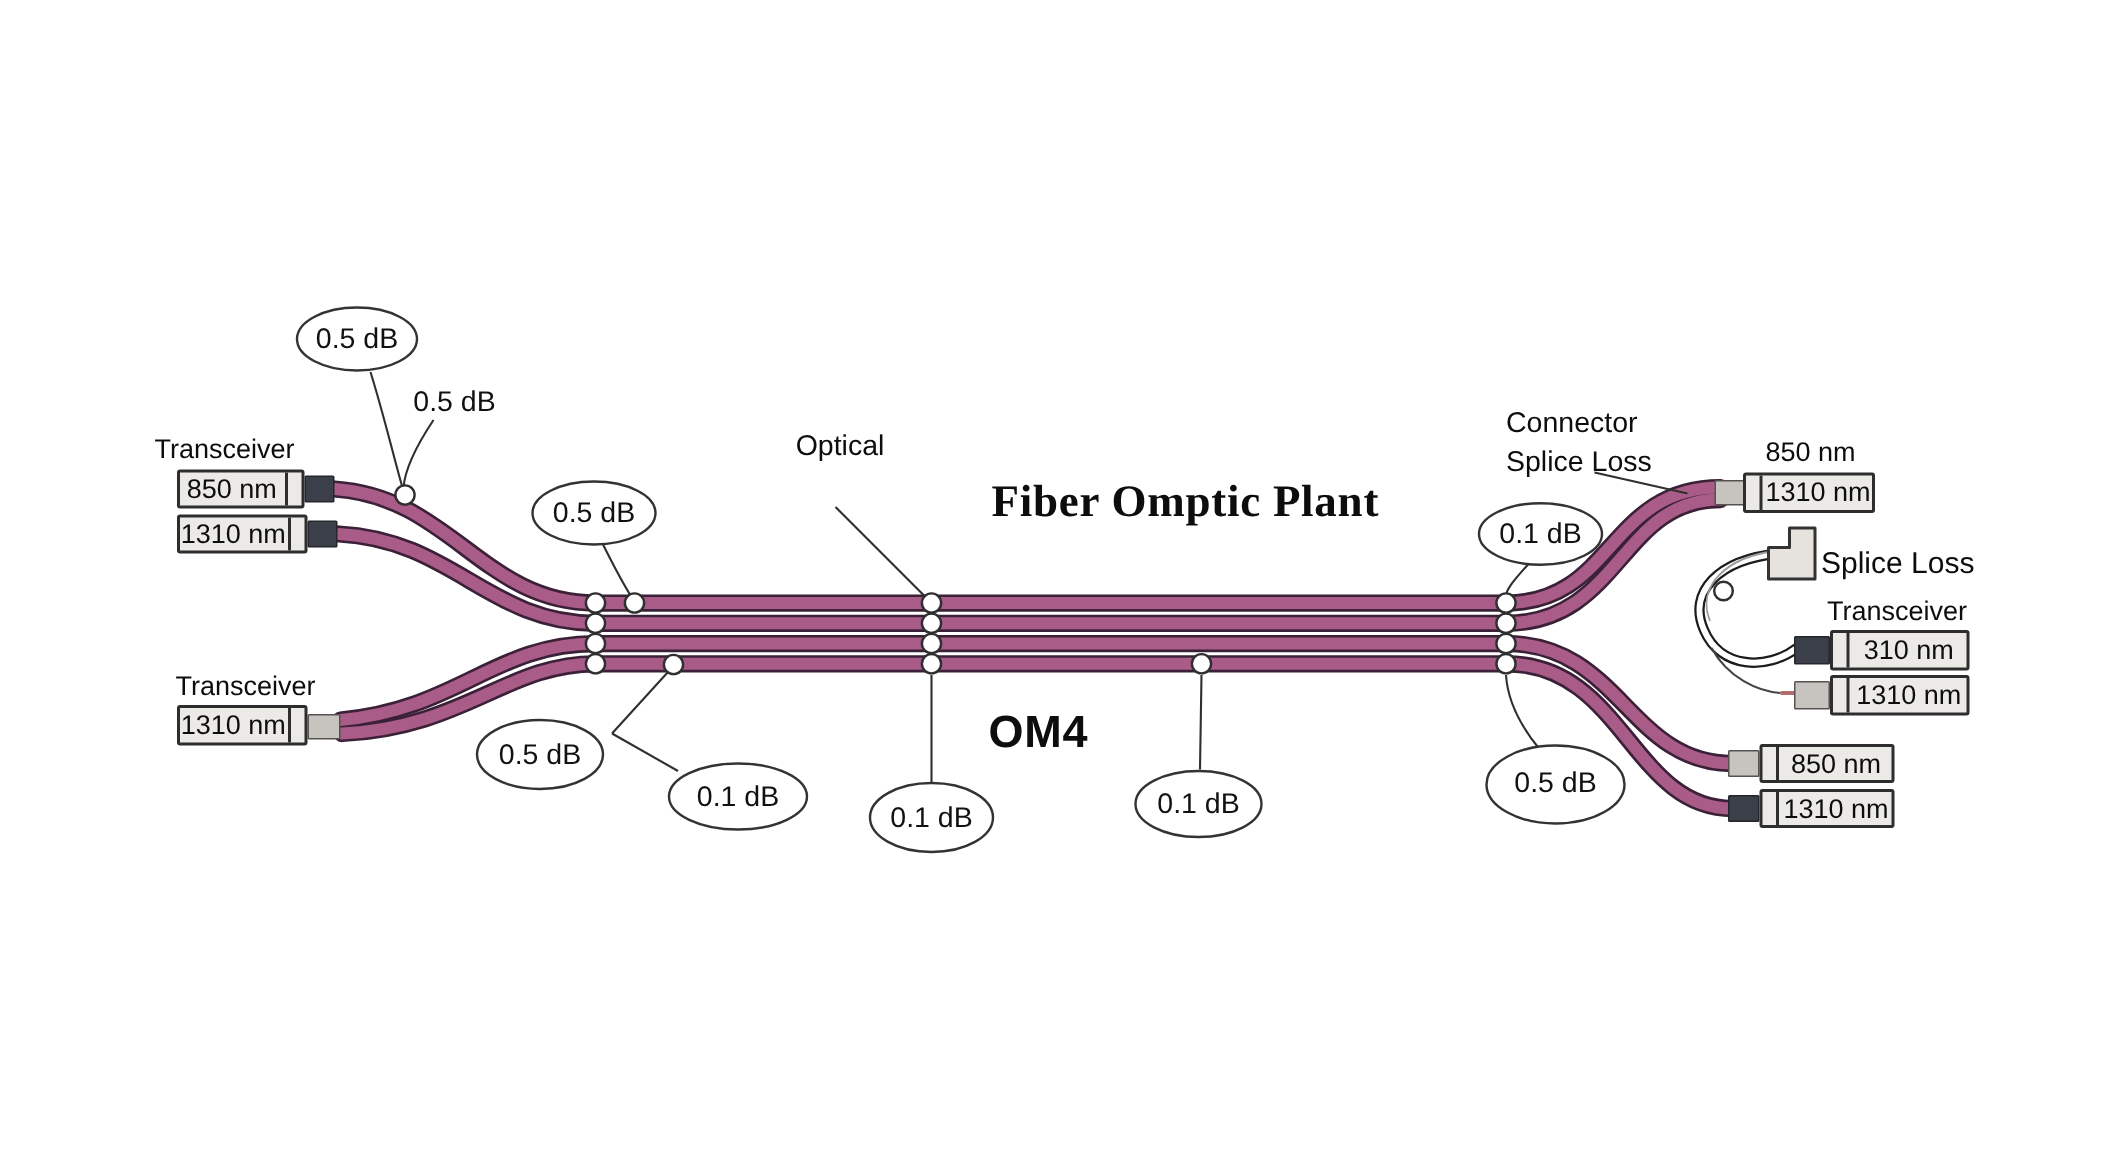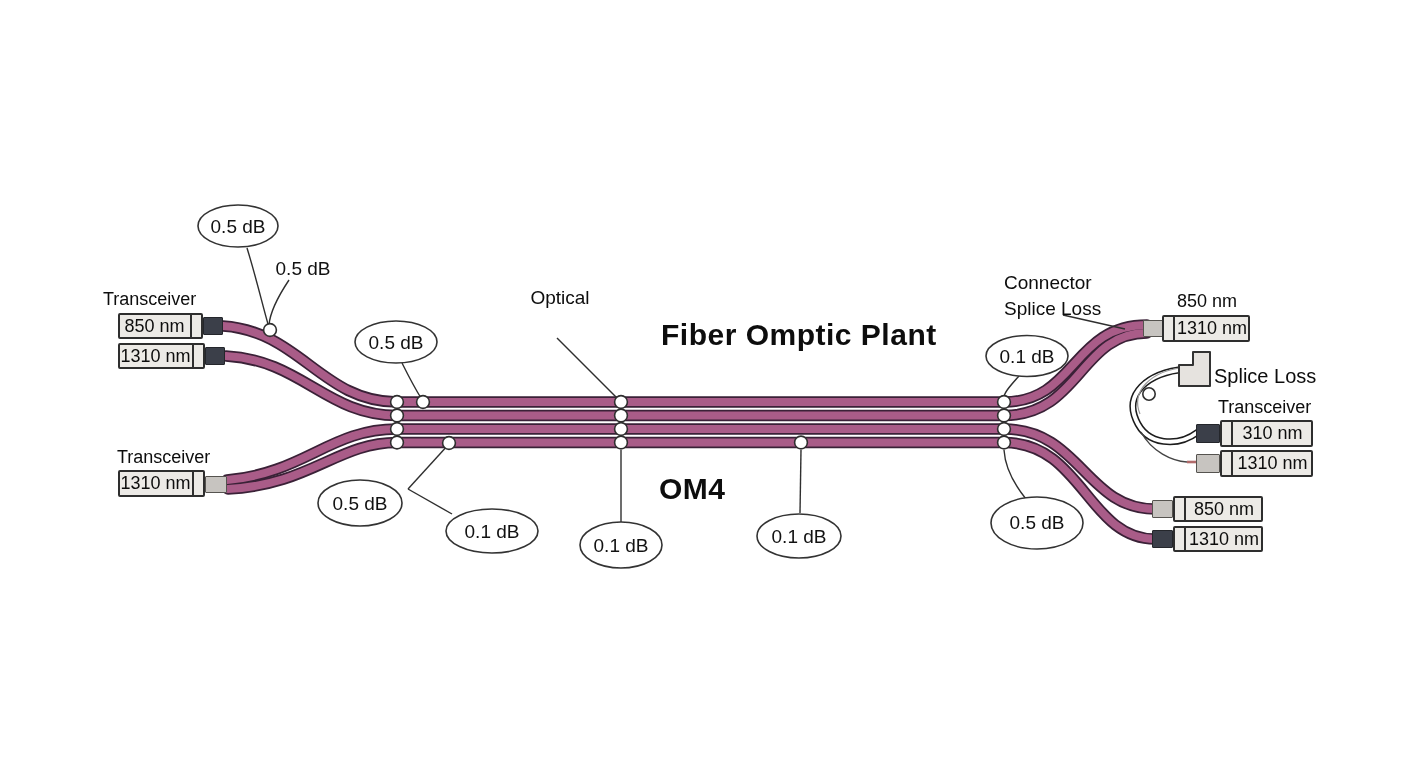--- a/index.html
+++ b/index.html
@@ -106,21 +106,21 @@
   <span class="btxt" style="left:238px;top:227px;">0.5 dB</span>
   <span class="btxt" style="left:303px;top:269px;">0.5 dB</span>
   <span class="btxt" style="left:396px;top:343px;">0.5 dB</span>
   <span class="btxt" style="left:360px;top:504px;">0.5 dB</span>
   <span class="btxt" style="left:492px;top:532px;">0.1 dB</span>
   <span class="btxt" style="left:621px;top:546px;">0.1 dB</span>
   <span class="btxt" style="left:799px;top:537px;">0.1 dB</span>
   <span class="btxt" style="left:1027px;top:357px;">0.1 dB</span>
   <span class="btxt" style="left:1037px;top:523px;">0.5 dB</span>
 
-  <div class="title" style="left:661px;top:318px;">Fiber Omptic Plant</div>
+  <div class="title" style="left:661px;top:318px;font-family:Liberation Serif, serif;">Fiber Omptic Plant</div>
   <div class="title" style="left:659px;top:472px;">OM4</div>
 
   <div class="caption center" style="left:455px;top:285px;width:210px;">
     <span>Optical</span>
   </div>
 
   <div class="caption" style="left:956px;top:270px;margin-left:48px;">
     <span>Connector</span>
     <span>Splice Loss</span>
   </div>

